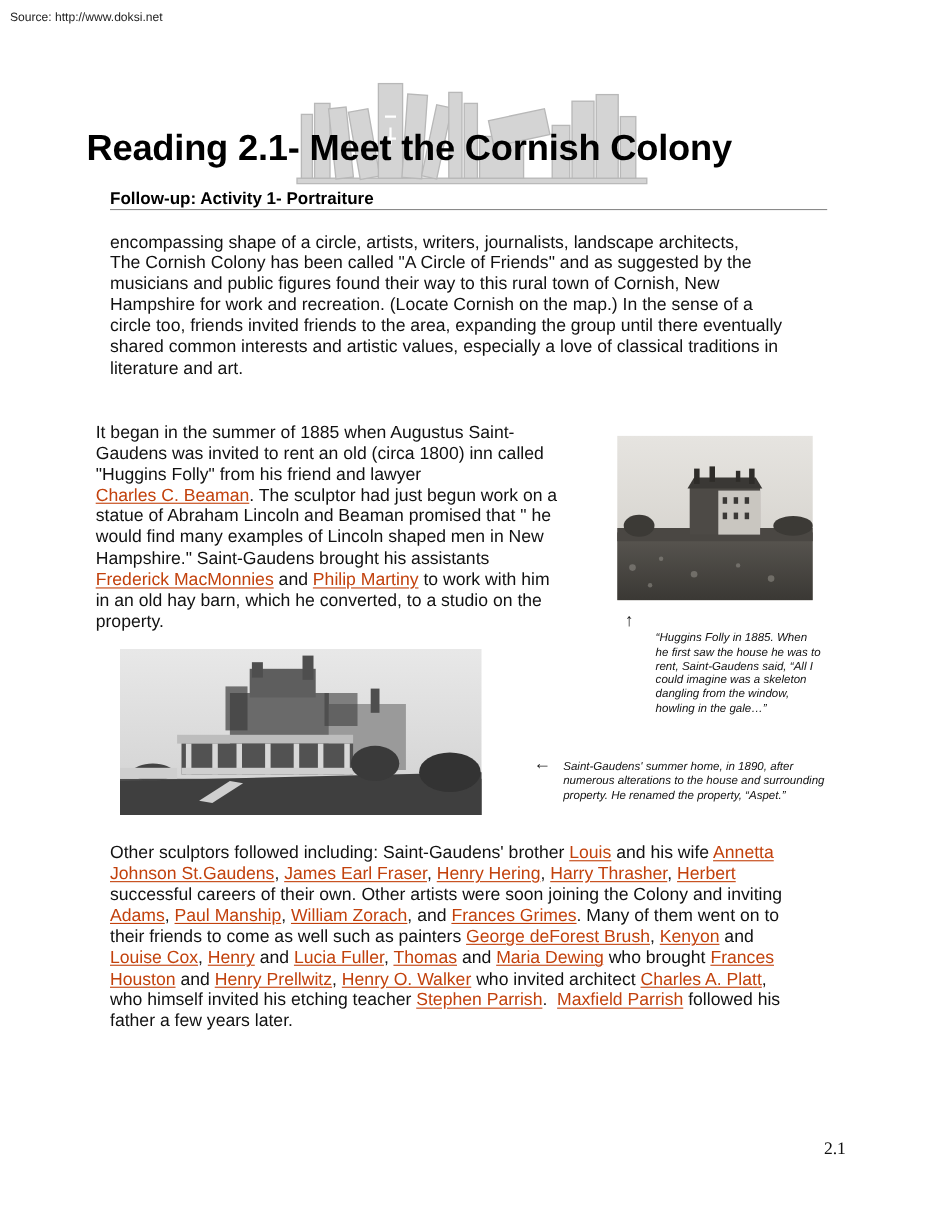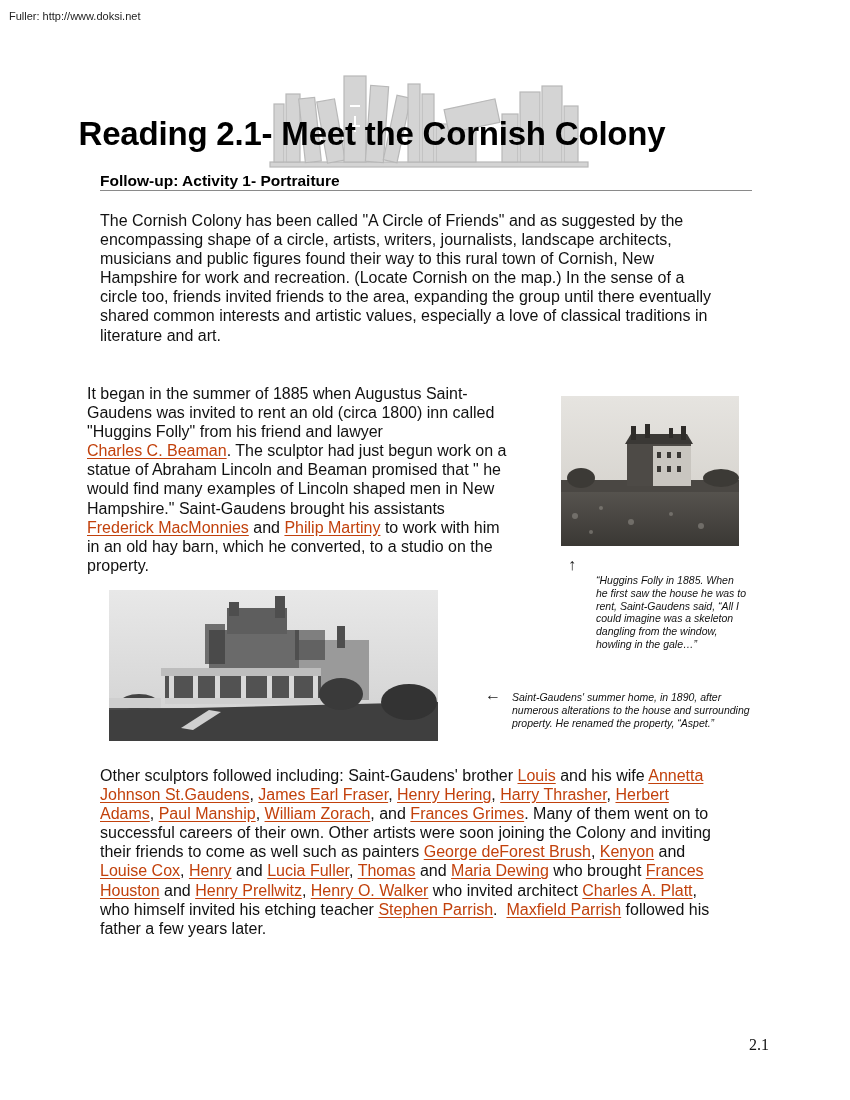--- a/index.html
+++ b/index.html
@@ -32,21 +32,21 @@
   .cap2 { left: 512px; top: 691px; width: 240px; }
   .arrow { position: absolute; font-size: 16px; color: #222; }
   .arrow-up { left: 568px; top: 556px; }
   .arrow-left { left: 485px; top: 686px; }
 
   .pagenum { position: absolute; left: 729px; top: 1036px; font-family: "Liberation Serif", serif; font-size: 16px; color: #111; margin-left: 20px; }
 </style>
 </head>
 <body>
 
-<div class="source">Fuller: http://www.doksi.net</div>
+<div class="source">Source: http://www.doksi.net</div>
 
 <div class="banner">
   <svg width="326" height="102" viewBox="0 0 326 102" fill="#d4d4d4" stroke="#b8b8b8" stroke-width="1.2">
     <rect x="4" y="96" width="318" height="5"></rect>
     <rect x="8" y="38" width="10" height="58"></rect>
     <rect x="20" y="28" width="14" height="68"></rect>
     <rect x="36" y="32" width="16" height="64" transform="rotate(-6 44 64)"></rect>
     <rect x="56" y="34" width="18" height="62" transform="rotate(-10 65 65)"></rect>
     <rect x="78" y="10" width="22" height="86"></rect>
     <rect x="102" y="20" width="18" height="76" transform="rotate(4 111 58)"></rect>
@@ -62,22 +62,22 @@
     <path d="M84 40 h10 M84 60 h10 M89 50 v16" stroke="#ffffff" stroke-width="2"></path>
   </svg>
 </div>
 
 <h1 class="title">Reading 2.1- Meet the Cornish Colony</h1>
 
 <h2 class="subtitle">Follow-up: Activity 1- Portraiture</h2>
 <div class="rule"></div>
 
 <div class="para p1">
+  <span class="line">encompassing shape of a circle, artists, writers, journalists, landscape architects,</span>
   <span class="line">The Cornish Colony has been called "A Circle of Friends" and as suggested by the</span>
-  <span class="line">encompassing shape of a circle, artists, writers, journalists, landscape architects,</span>
   <span class="line">musicians and public figures found their way to this rural town of Cornish, New</span>
   <span class="line">Hampshire for work and recreation.  (Locate Cornish on the map.)  In the sense of a</span>
   <span class="line">circle too, friends invited friends to the area, expanding the group until there eventually</span>
   <span class="line">shared common interests and artistic values, especially a love of classical traditions in</span>
   <span class="line">literature and art.</span>
 </div>
 
 <div class="para p2">
   <span class="line">It began in the summer of 1885 when Augustus Saint-</span>
   <span class="line">Gaudens was invited to rent an old (circa 1800) inn called</span>
@@ -175,22 +175,22 @@
     <rect x="0" y="108" width="52" height="10" fill="#cfcfcf"></rect>
   </svg>
 </div>
 
 <span class="arrow arrow-left">←</span>
 <div class="caption cap2">Saint-Gaudens' summer home, in 1890, after numerous alterations to the house and surrounding property.  He renamed the property, “Aspet.”</div>
 
 <div class="para p3">
   <span class="line"><span>Other sculptors followed including: Saint-Gaudens' brother </span><a class="link">Louis</a><span> and his wife </span><a class="link">Annetta</a></span>
   <span class="line"><a class="link">Johnson St.Gaudens</a><span>, </span><a class="link">James Earl Fraser</a><span>, </span><a class="link">Henry Hering</a><span>, </span><a class="link">Harry Thrasher</a><span>, </span><a class="link">Herbert</a></span>
+  <span class="line">successful careers of their own. Other artists were soon joining the Colony and inviting</span>
   <span class="line"><a class="link">Adams</a><span>, </span><a class="link">Paul Manship</a><span>, </span><a class="link">William Zorach</a><span>, and </span><a class="link">Frances Grimes</a><span>. Many of them went on to</span></span>
-  <span class="line">successful careers of their own. Other artists were soon joining the Colony and inviting</span>
   <span class="line"><span>their friends to come as well such as painters </span><a class="link">George deForest Brush</a><span>, </span><a class="link">Kenyon</a><span> and</span></span>
   <span class="line"><a class="link">Louise Cox</a><span>, </span><a class="link">Henry</a><span> and </span><a class="link">Lucia Fuller</a><span>, </span><a class="link">Thomas</a><span> and </span><a class="link">Maria Dewing</a><span> who brought </span><a class="link">Frances</a></span>
   <span class="line"><a class="link">Houston</a><span> and </span><a class="link">Henry Prellwitz</a><span>, </span><a class="link">Henry O. Walker</a><span> who invited architect </span><a class="link">Charles A. Platt</a><span>,</span></span>
   <span class="line"><span>who himself invited his etching teacher </span><a class="link">Stephen Parrish</a><span style="white-space:pre">.  </span><a class="link">Maxfield Parrish</a><span> followed his</span></span>
   <span class="line">father a few years later.</span>
 </div>
 
 <div class="pagenum">2.1</div>
 
 </body></html>

